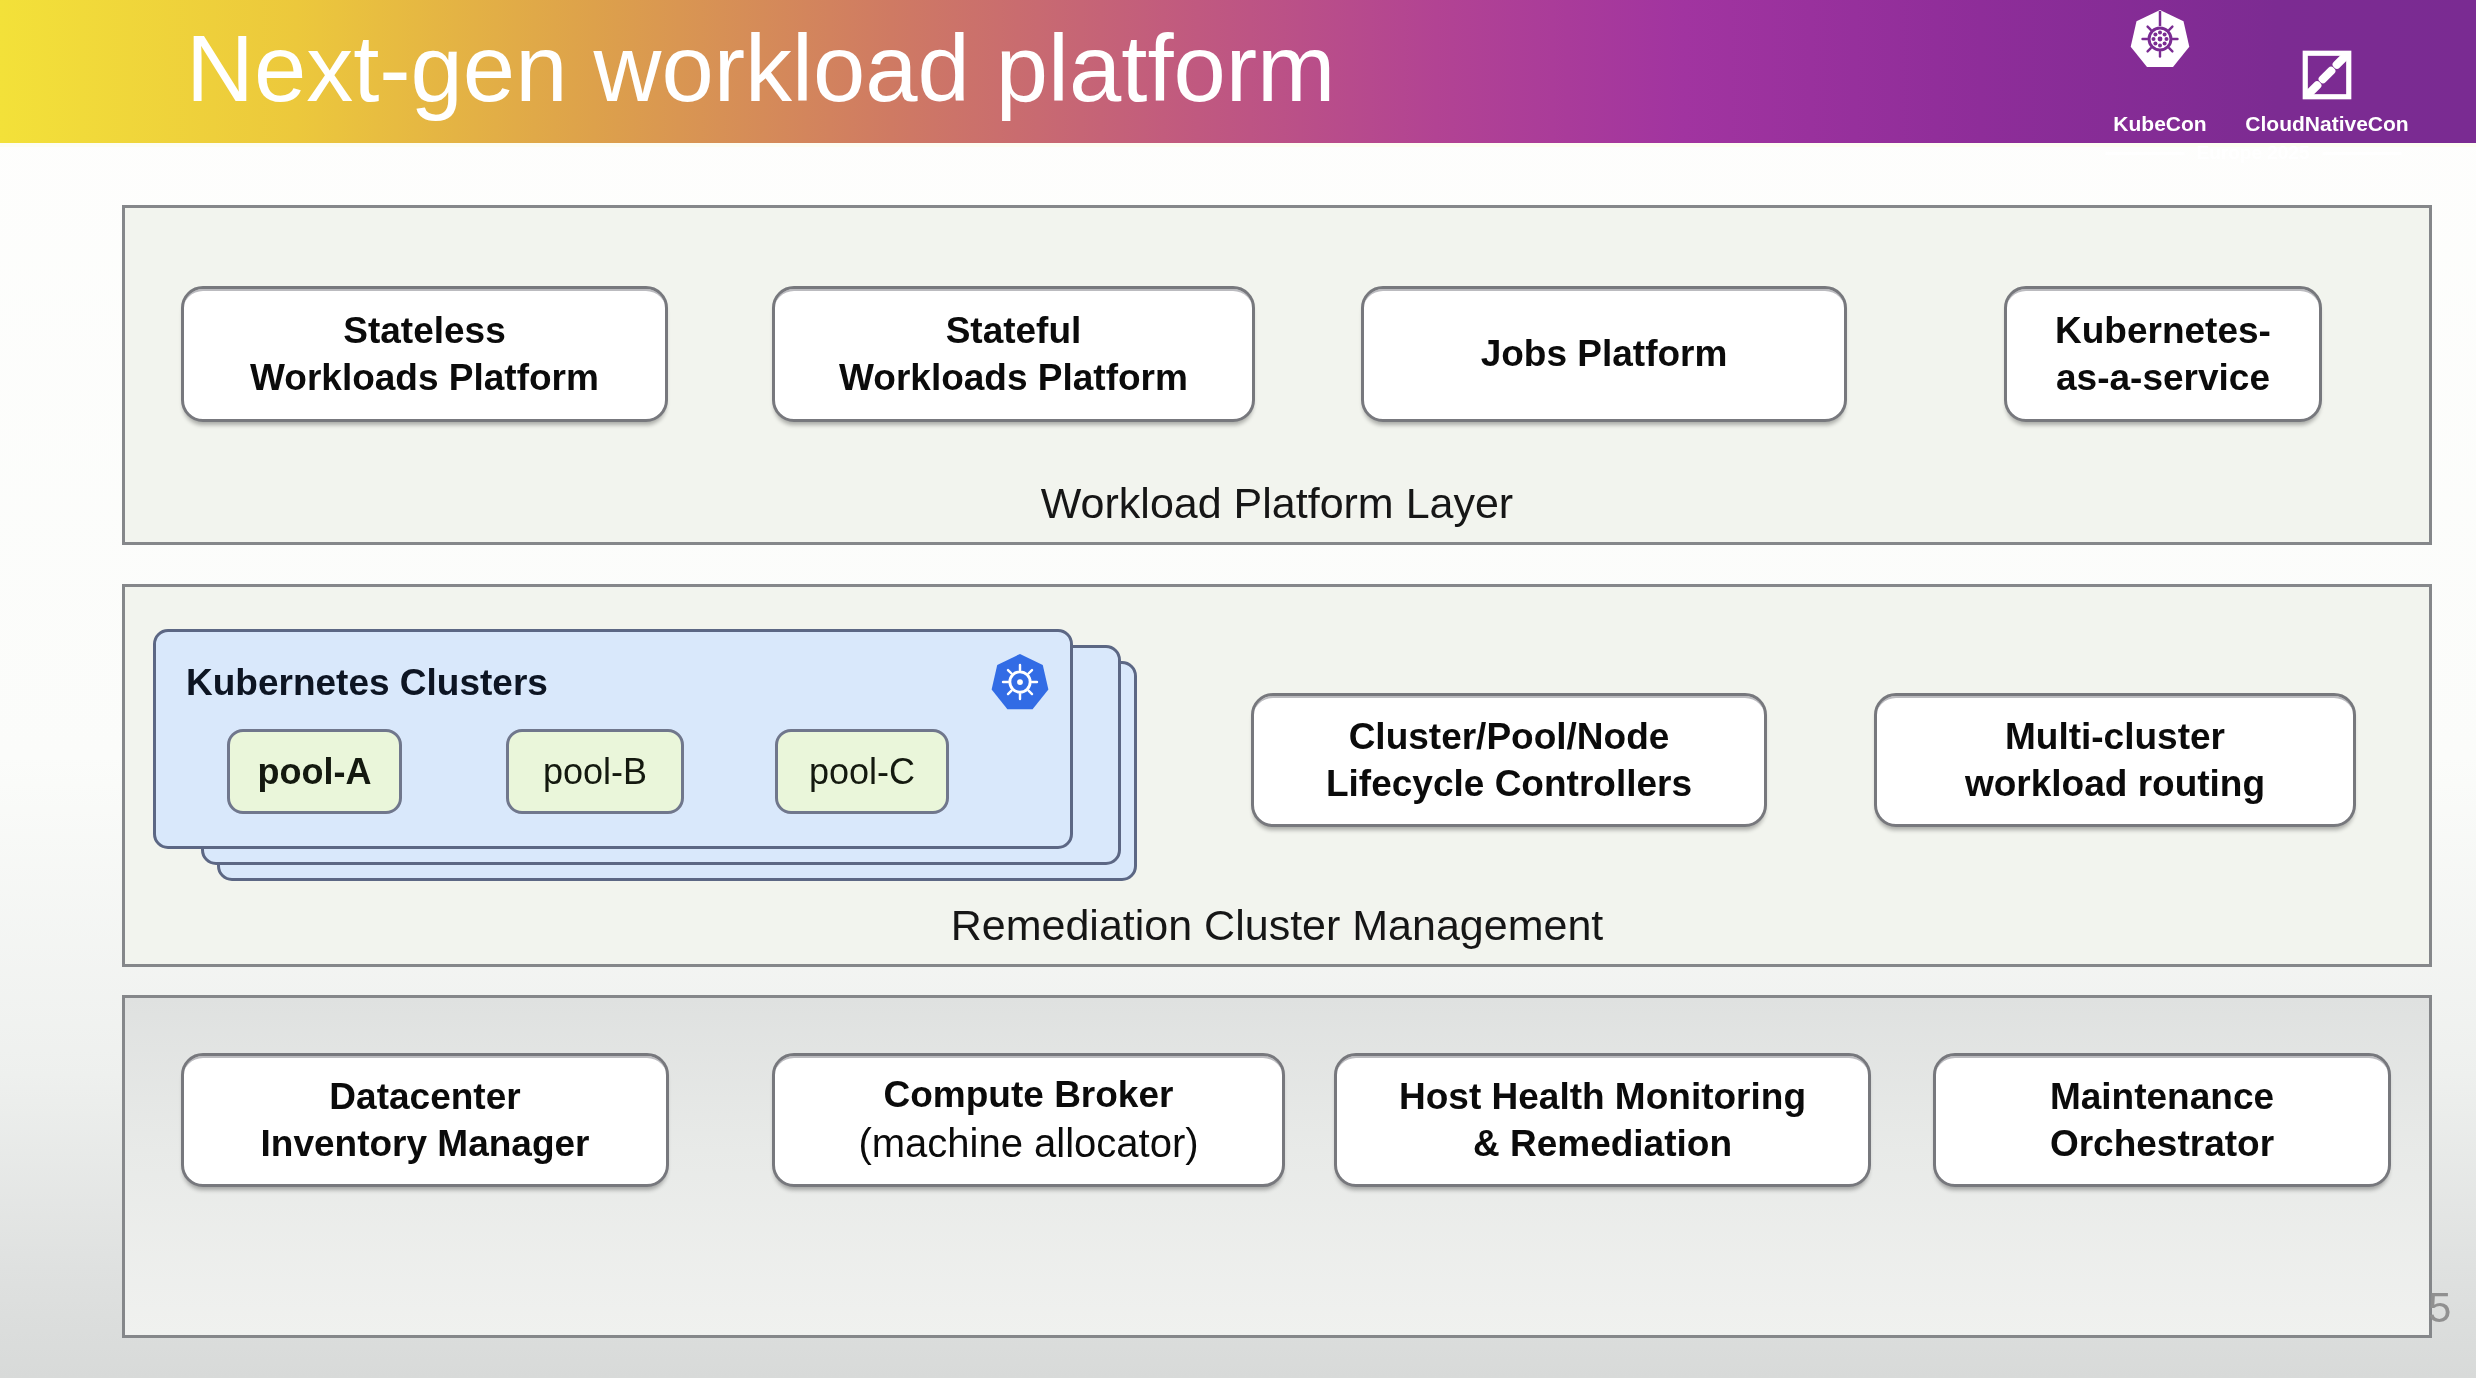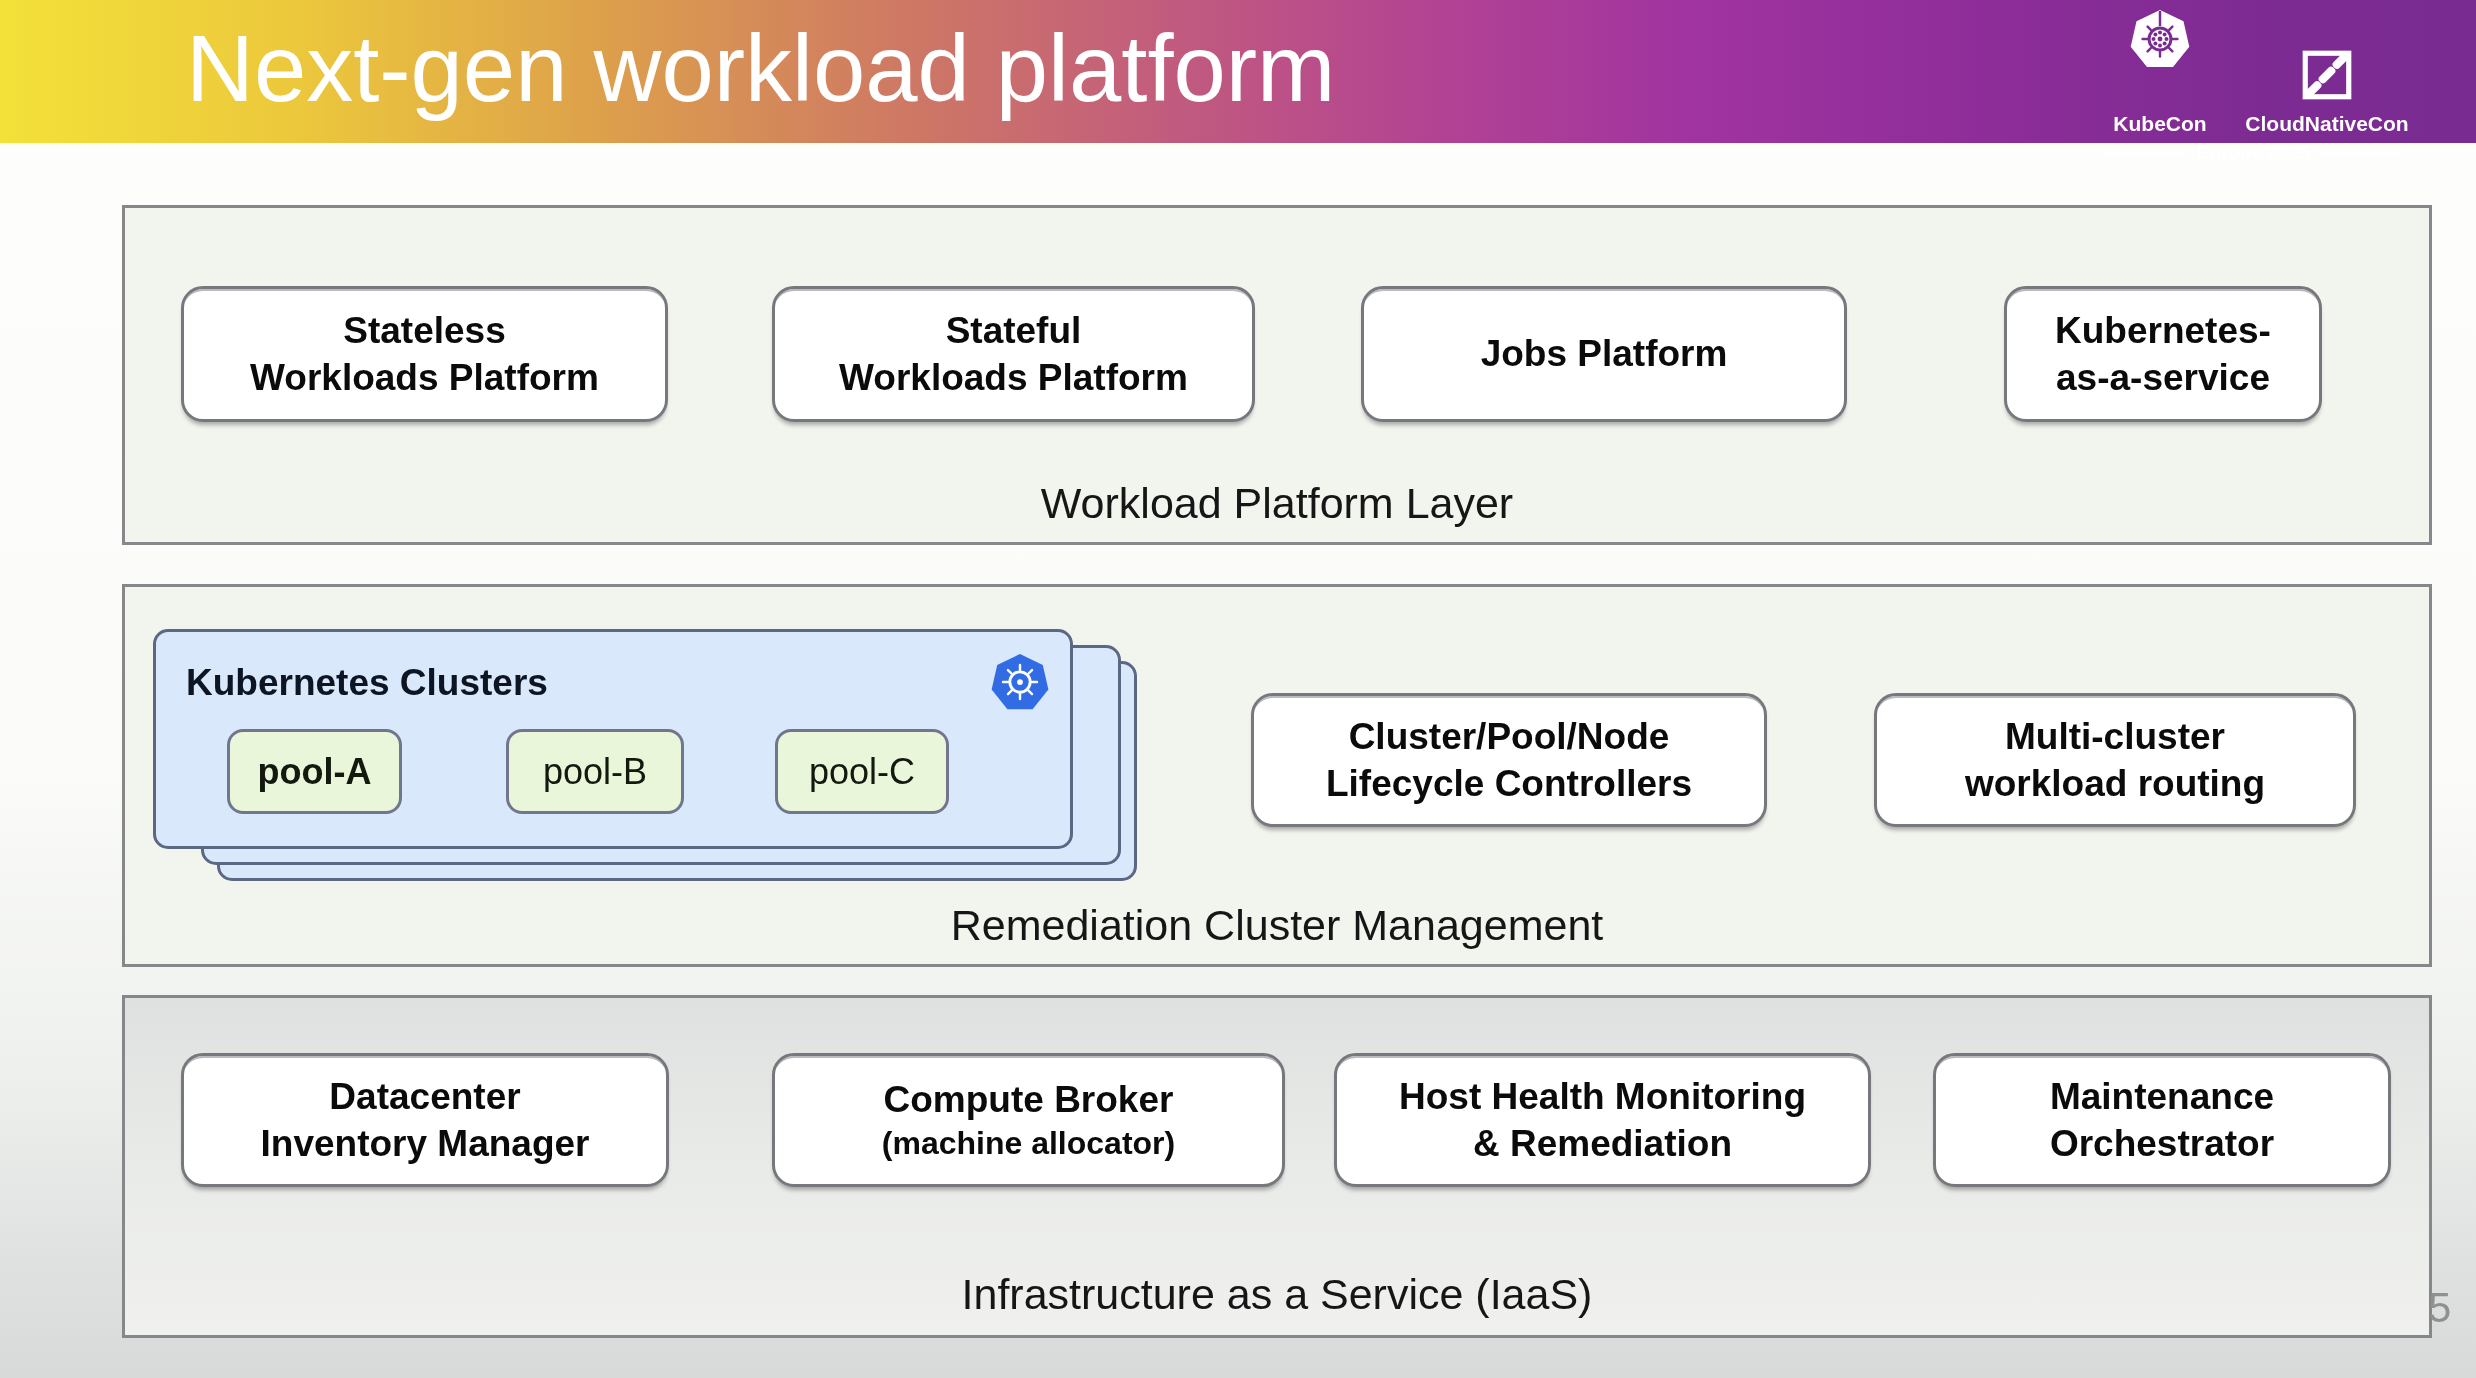--- a/index.html
+++ b/index.html
@@ -55,21 +55,21 @@
   
   .wbox {
     position: absolute; box-sizing: border-box;
     background: #ffffff;
     border: 3px solid #77787d; border-radius: 22px;
     display: flex; flex-direction: column; align-items: center; justify-content: center;
     text-align: center; color: #0b0b0b;
     box-shadow: inset 0 3px 0 -1px rgba(105,105,112,0.45), 0 5px 4px -2px rgba(0,0,0,0.30);
   }
   .wbox .title { font-weight: bold; font-size: 37px; line-height: 1.28; white-space: pre-line; }
-  .wbox .subtitle { font-weight: bold; font-size: 32px; line-height: 1.28; }
+  .wbox .subtitle { font-weight: normal; font-size: 40px; line-height: 1.28; }
 
   
   .b-stateless   { left:  56px; top: 78px; width: 487px; height: 136px; }
   .b-stateful    { left: 647px; top: 78px; width: 483px; height: 136px; }
   .b-jobs        { left: 1236px; top: 78px; width: 486px; height: 136px; }
   .b-kaas        { left: 1879px; top: 78px; width: 318px; height: 136px; }
 
   
   .b-lifecycle   { left: 1126px; top: 106px; width: 516px; height: 134px; }
   .b-multicluster{ left: 1749px; top: 106px; width: 482px; height: 134px; }
@@ -230,18 +230,17 @@
       <div class="subtitle">(machine allocator)</div>
     </div>
     <div class="wbox b-hosthealth">
       <div class="title">Host Health Monitoring
 &amp; Remediation</div>
     </div>
     <div class="wbox b-maintenance">
       <div class="title">Maintenance
 Orchestrator</div>
     </div>
-    <div class="layer-label">Infrastructure as a Service (IaaS)</div>
   </div>
 
   <div class="page-number">5</div>
 
 </div>
 
 </body></html>

